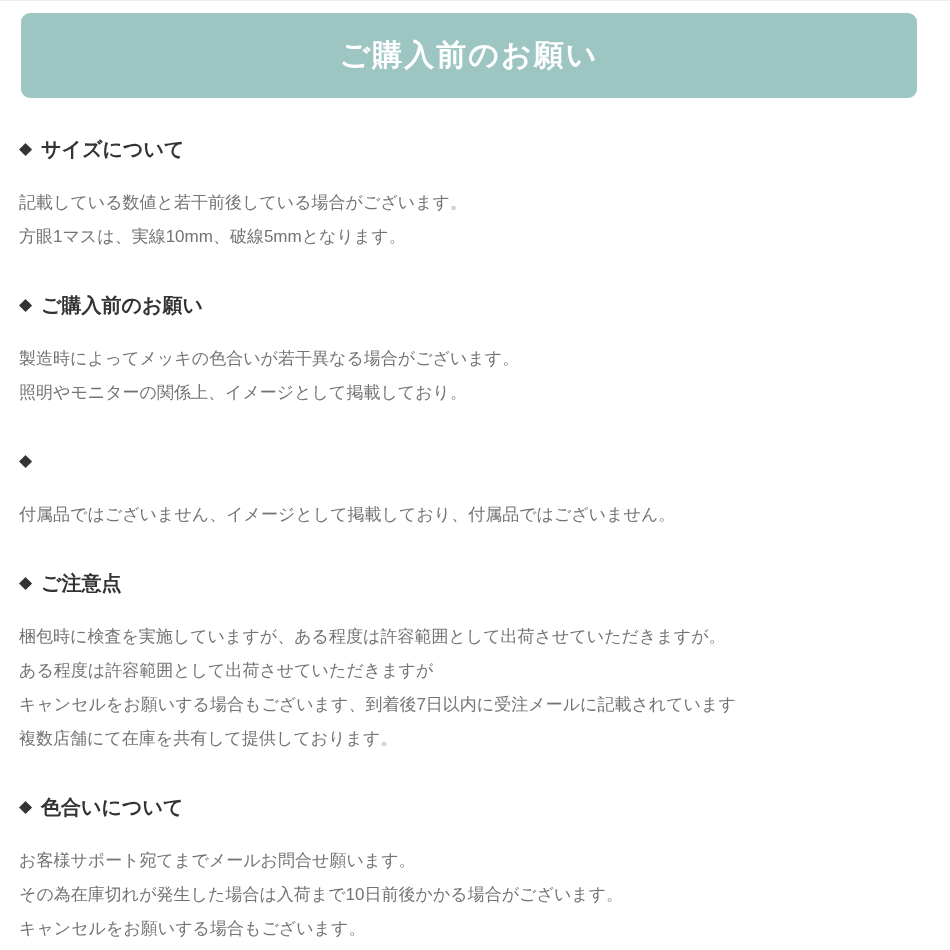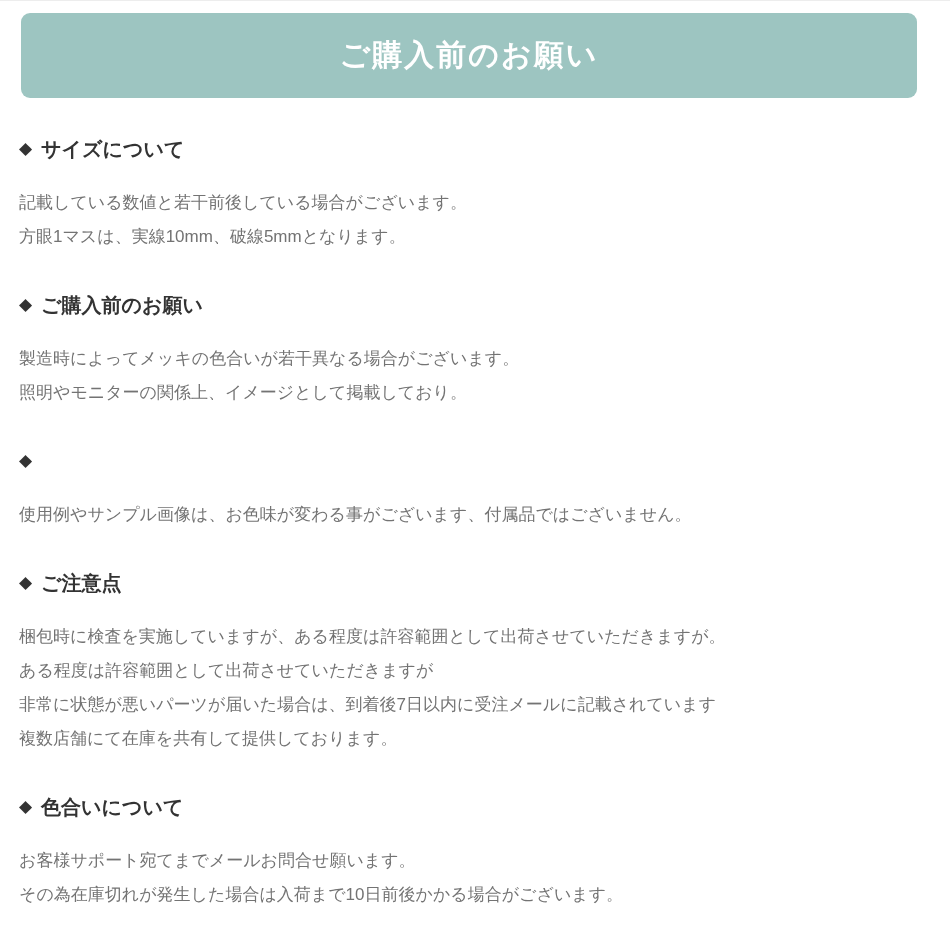--- a/index.html
+++ b/index.html
@@ -81,41 +81,42 @@
       <div class="body-line">製造時によってメッキの色合いが若干異なる場合がございます。</div>
       <div class="body-line">照明やモニターの関係上、イメージとして掲載しており。</div>
     </div>
   </div>
 
   <div class="section">
     <h2 class="section-heading">
       <span class="bullet">◆</span>
     </h2>
     <div class="section-body">
-      <div class="body-line">使用例やサンプル画像は、お色味が変わる事がございます、付属品ではございません。</div>
+      <div class="body-line">付属品ではございません、イメージとして掲載しており、付属品ではございません。</div>
     </div>
   </div>
 
   <div class="section">
     <h2 class="section-heading">
       <span class="bullet">◆</span>
       <span>ご注意点</span>
     </h2>
     <div class="section-body">
       <div class="body-line">梱包時に検査を実施していますが、ある程度は許容範囲として出荷させていただきますが。</div>
       <div class="body-line">ある程度は許容範囲として出荷させていただきますが</div>
-      <div class="body-line">非常に状態が悪いパーツが届いた場合は、到着後7日以内に受注メールに記載されています</div>
+      <div class="body-line">キャンセルをお願いする場合もございます、到着後7日以内に受注メールに記載されています</div>
       <div class="body-line">複数店舗にて在庫を共有して提供しております。</div>
     </div>
   </div>
 
   <div class="section">
     <h2 class="section-heading">
       <span class="bullet">◆</span>
       <span>色合いについて</span>
     </h2>
     <div class="section-body">
       <div class="body-line">お客様サポート宛てまでメールお問合せ願います。</div>
       <div class="body-line">その為在庫切れが発生した場合は入荷まで10日前後かかる場合がございます。</div>
+      <div class="body-line">キャンセルをお願いする場合もございます。</div>
     </div>
   </div>
 
 </div>
 
 </body></html>

